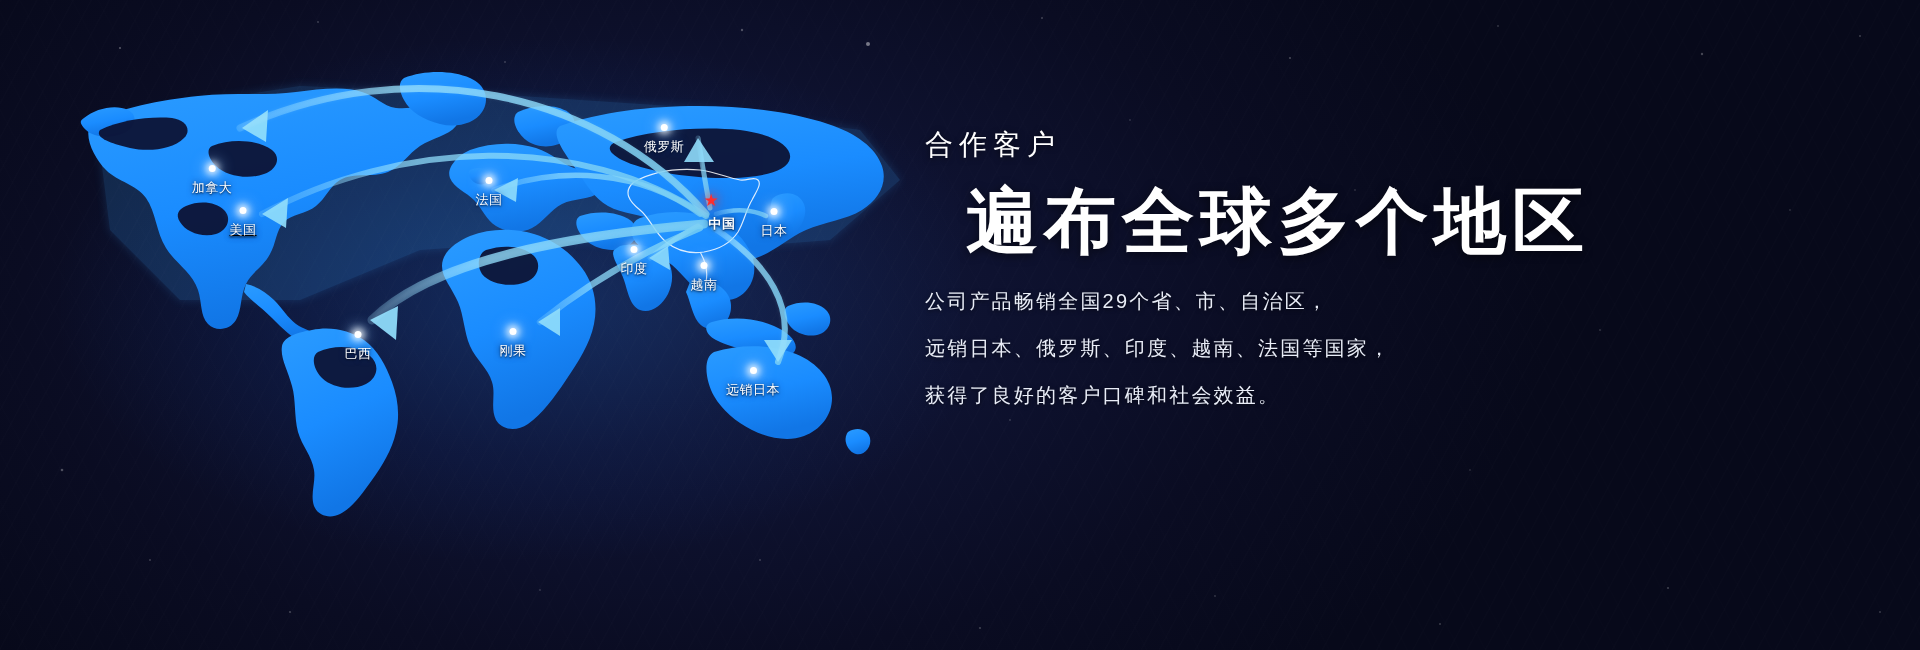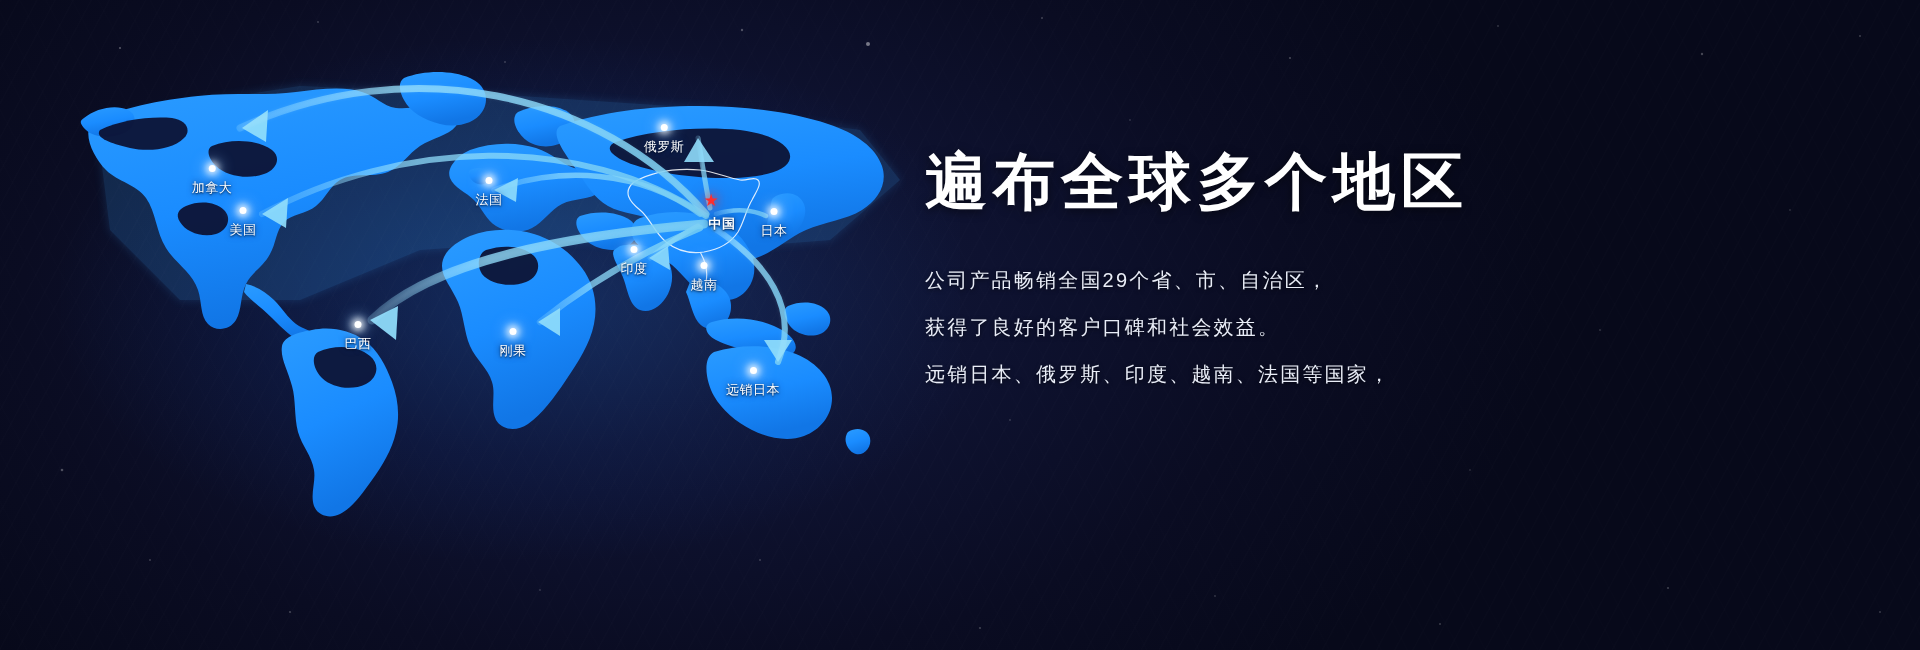--- a/index.html
+++ b/index.html
@@ -34,23 +34,23 @@
   .city .nm{font-size:13px;color:#ffffff;letter-spacing:.5px;
     text-shadow:0 0 6px rgba(0,40,110,.95),0 1px 2px rgba(0,0,0,.8);}
   .city.cn .nm{font-weight:bold;margin-left:32px;}
   .star{position:absolute;transform:translate(-50%,-50%);color:#ff2d2d;font-size:17px;line-height:1;
     text-shadow:0 0 8px rgba(255,50,50,.9),0 0 16px rgba(255,0,0,.6);}
 
   
   #copy{position:absolute;left:925px;top:128px;width:920px;}
   #eyebrow{font-size:28px;color:#ffffff;letter-spacing:6px;font-weight:normal;line-height:1.2;
     text-shadow:0 1px 6px rgba(0,0,0,.6);}
-  #headline{margin-top:18px;font-size:62px;font-weight:bold;color:#ffffff;letter-spacing:6px;line-height:1.15;
-    text-shadow:0 2px 10px rgba(0,0,0,.55);}
-  #para{margin-top:48px;}
+  #headline{margin-top:18px;font-size:72px;font-weight:bold;color:#ffffff;letter-spacing:6px;line-height:1.15;
+    text-shadow:0 2px 10px rgba(0,0,0,.55);margin-left:41px;}
+  #para{margin-top:24px;}
   #para p{margin:0 0 16px 0;font-size:20px;color:#e9edf7;letter-spacing:2.2px;line-height:1.55;
     text-shadow:0 1px 4px rgba(0,0,0,.6);}
   #para p:last-child{margin-bottom:0;}
 </style>
 </head>
 <body>
 
 <div id="stage">
 
   <div id="mapglow"></div>
@@ -239,26 +239,26 @@
         <path d="M704,224 C560,236 430,262 372,320"></path>
         <path d="M714,228 C766,262 800,308 778,362"></path>
       </g>
     </svg>
 
     <div class="city" style="left:212px;top:165px;">
       <div class="dot"></div>
       <div class="nm">加拿大</div>
     </div>
 
-    <div class="city" style="left:243px;top:207px;">
+    <div class="city" style="left:243px;top:207px;text-decoration:underline;">
       <div class="dot"></div>
       <div class="nm">美国</div>
     </div>
 
-    <div class="city" style="left:358px;top:321px;">
+    <div class="city" style="left:358px;top:331px;">
       <div class="dot"></div>
       <div class="nm">巴西</div>
     </div>
 
     <div class="city" style="left:489px;top:177px;">
       <div class="dot"></div>
       <div class="nm">法国</div>
     </div>
 
     <div class="city" style="left:664px;top:124px;">
@@ -291,21 +291,22 @@
       <div class="nm">远销日本</div>
     </div>
 
     <div class="star" style="left:711px;top:200px;">★</div>
     <div class="city cn" style="left:706px;top:215px;">
       <div class="nm">中国</div>
     </div>
   </div>
 
   <div id="copy">
+    <div id="eyebrow">合作客户</div>
     <div id="headline">遍布全球多个地区</div>
     <div id="para">
       <p>公司产品畅销全国29个省、市、自治区，</p>
+      <p>远销日本、俄罗斯、印度、越南、法国等国家，</p>
       <p>获得了良好的客户口碑和社会效益。</p>
-      <p>远销日本、俄罗斯、印度、越南、法国等国家，</p>
     </div>
   </div>
 
 </div>
 
 </body></html>

